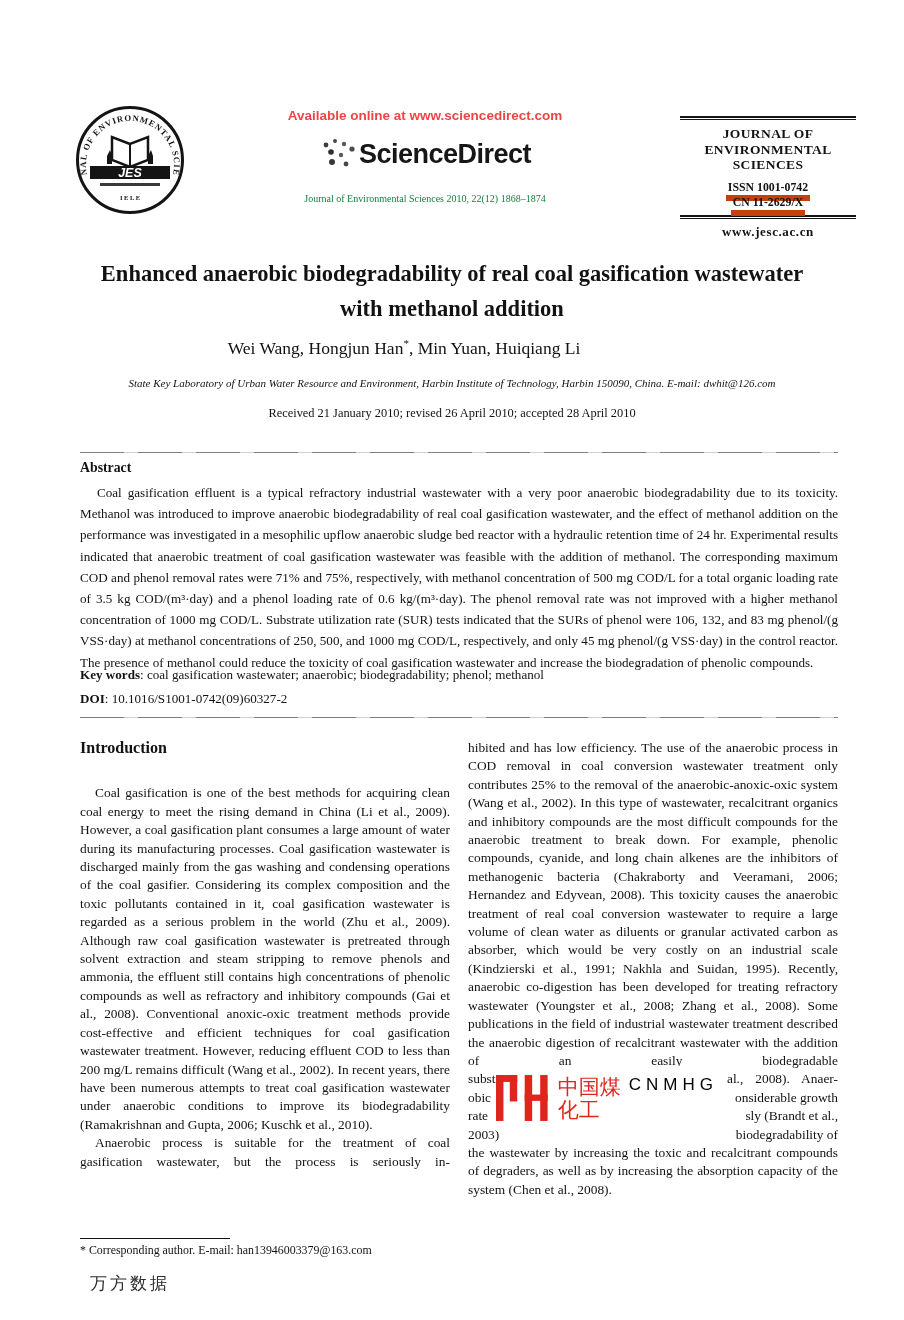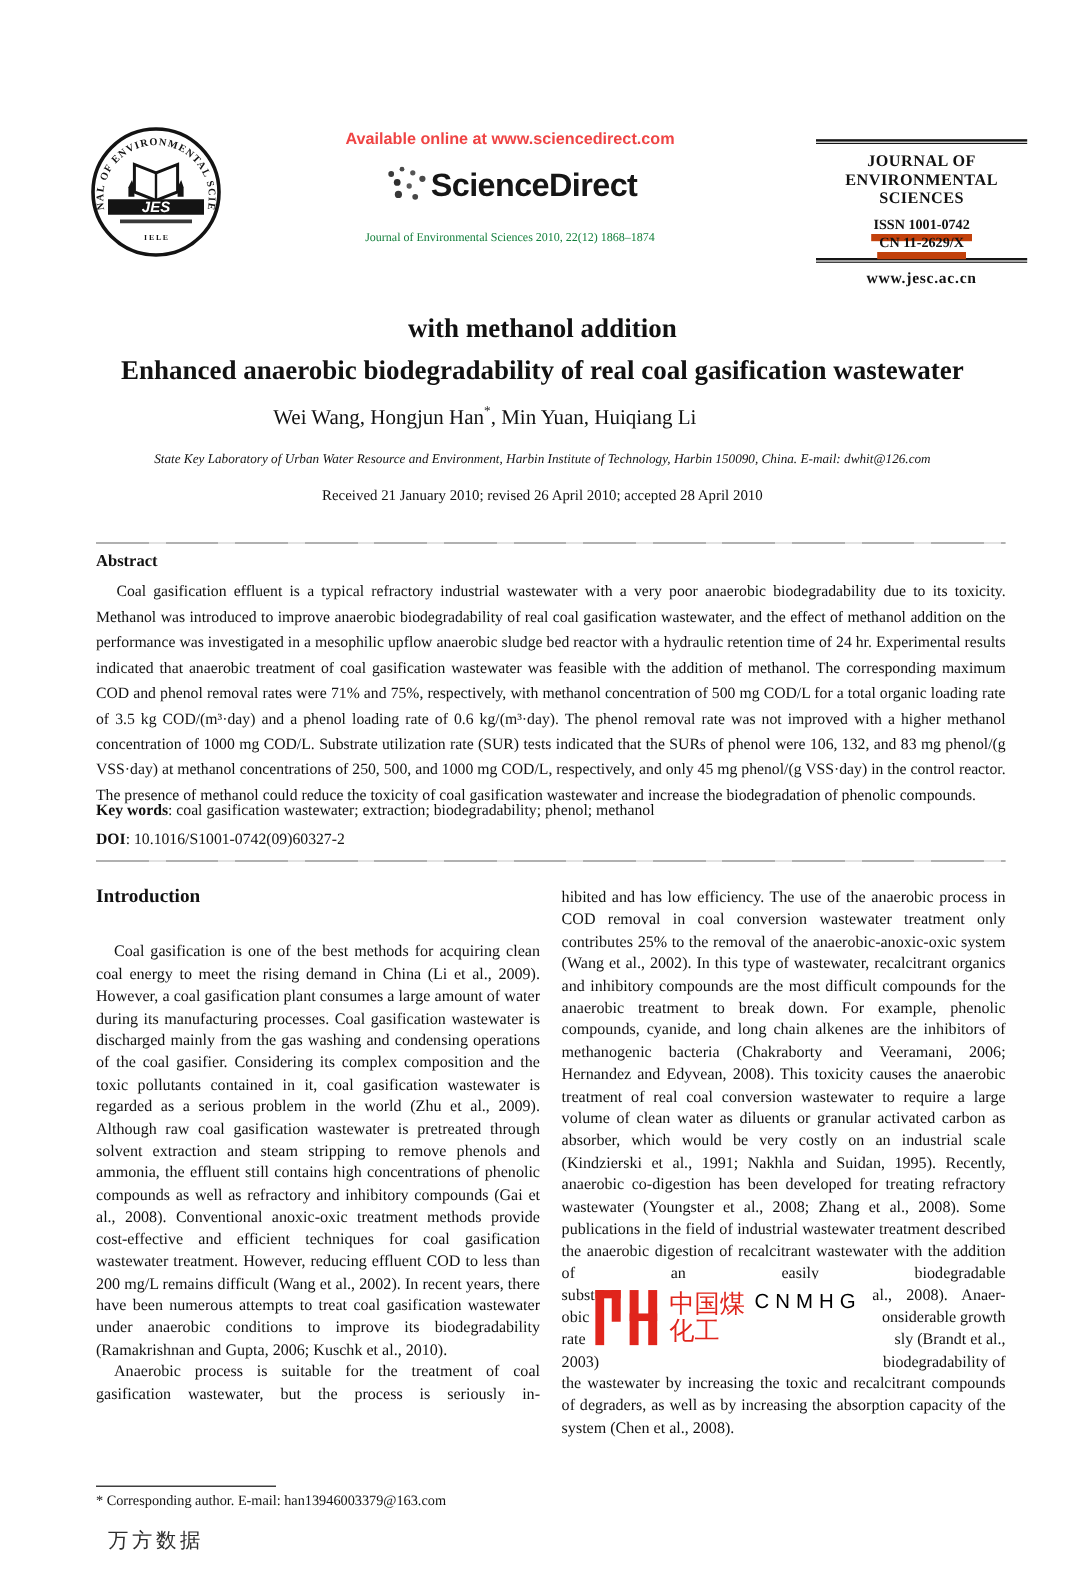--- a/index.html
+++ b/index.html
@@ -117,34 +117,34 @@
     <div>ENVIRONMENTAL</div>
     <div>SCIENCES</div>
   </div>
   <div class="jbox-issn"><span>ISSN 1001-0742</span></div>
   <div class="jbox-cn"><span>CN 11-2629/X</span></div>
   <div class="dblrule"></div>
   <div class="jbox-web">www.jesc.ac.cn</div>
 </div>
 
 <div class="paper-title">
+  <div>Enhanced anaerobic biodegradability of real coal gasification wastewater</div>
   <div>with methanol addition</div>
-  <div>Enhanced anaerobic biodegradability of real coal gasification wastewater</div>
 </div>
 
 <div class="authors"><span>Wei Wang, Hongjun Han</span><sup>*</sup><span>, Min Yuan, Huiqiang Li</span></div>
 
 <div class="affil">State Key Laboratory of Urban Water Resource and Environment, Harbin Institute of Technology, Harbin 150090, China. E-mail: dwhit@126.com</div>
 <div class="received">Received 21 January 2010; revised 26 April 2010; accepted 28 April 2010</div>
 
 <div class="rule rule-1"></div>
 <div class="abs-head">Abstract</div>
 <p class="abs-text">Coal gasification effluent is a typical refractory industrial wastewater with a very poor anaerobic biodegradability due to its toxicity. Methanol was introduced to improve anaerobic biodegradability of real coal gasification wastewater, and the effect of methanol addition on the performance was investigated in a mesophilic upflow anaerobic sludge bed reactor with a hydraulic retention time of 24 hr. Experimental results indicated that anaerobic treatment of coal gasification wastewater was feasible with the addition of methanol. The corresponding maximum COD and phenol removal rates were 71% and 75%, respectively, with methanol concentration of 500 mg COD/L for a total organic loading rate of 3.5 kg COD/(m³·day) and a phenol loading rate of 0.6 kg/(m³·day). The phenol removal rate was not improved with a higher methanol concentration of 1000 mg COD/L. Substrate utilization rate (SUR) tests indicated that the SURs of phenol were 106, 132, and 83 mg phenol/(g VSS·day) at methanol concentrations of 250, 500, and 1000 mg COD/L, respectively, and only 45 mg phenol/(g VSS·day) in the control reactor. The presence of methanol could reduce the toxicity of coal gasification wastewater and increase the biodegradation of phenolic compounds.</p>
 
-<div class="kw-line"><span class="bold">Key words</span><span>: coal gasification wastewater; extraction; biodegradability; phenol; methanol</span></div>
+<div class="kw-line"><span class="bold">Key words</span><span>: coal gasification wastewater; anaerobic; biodegradability; phenol; methanol</span></div>
 
 <div class="doi-line"><span class="bold">DOI</span><span>: 10.1016/S1001-0742(09)60327-2</span></div>
 
 <div class="rule rule-2"></div>
 
 <div class="col col-left">
   <div class="intro-head">Introduction</div>
   <p class="para">Coal gasification is one of the best methods for acquiring clean coal energy to meet the rising demand in China (Li et al., 2009). However, a coal gasification plant consumes a large amount of water during its manufacturing processes. Coal gasification wastewater is discharged mainly from the gas washing and condensing operations of the coal gasifier. Considering its complex composition and the toxic pollutants contained in it, coal gasification wastewater is regarded as a serious problem in the world (Zhu et al., 2009). Although raw coal gasification wastewater is pretreated through solvent extraction and steam stripping to remove phenols and ammonia, the effluent still contains high concentrations of phenolic compounds as well as refractory and inhibitory compounds (Gai et al., 2008). Conventional anoxic-oxic treatment methods provide cost-effective and efficient techniques for coal gasification wastewater treatment. However, reducing effluent COD to less than 200 mg/L remains difficult (Wang et al., 2002). In recent years, there have been numerous attempts to treat coal gasification wastewater under anaerobic conditions to improve its biodegradability (Ramakrishnan and Gupta, 2006; Kuschk et al., 2010).</p>
   <p class="para jlast">Anaerobic process is suitable for the treatment of coal gasification wastewater, but the process is seriously in-</p>
 </div>

